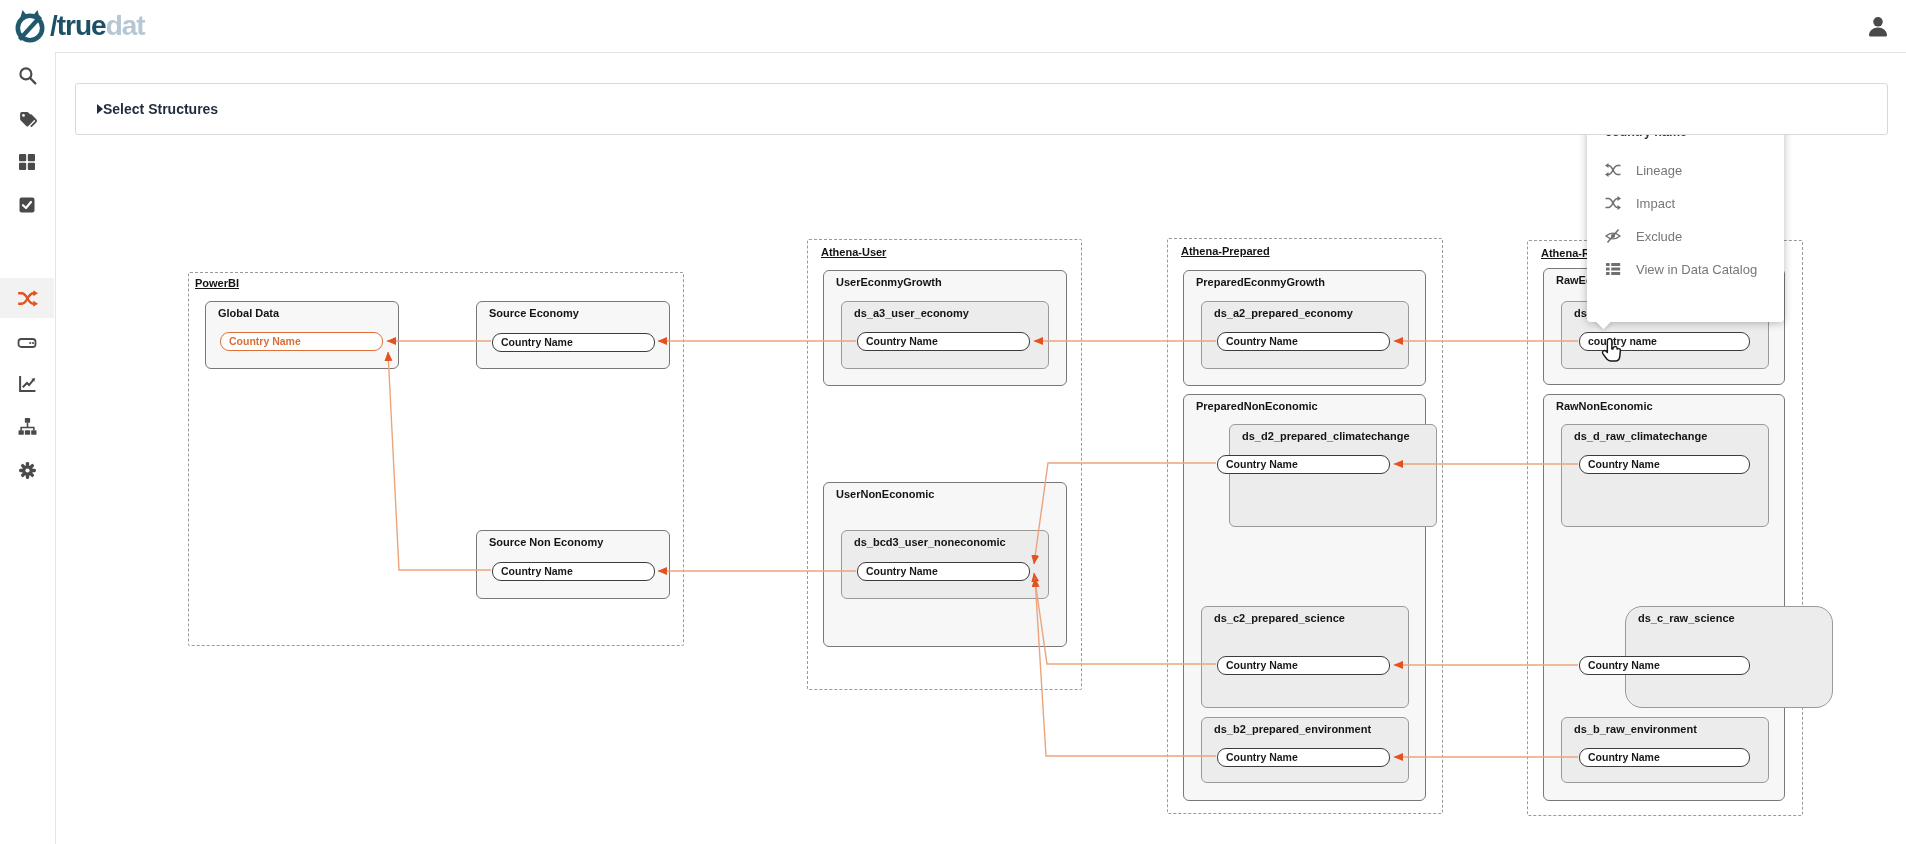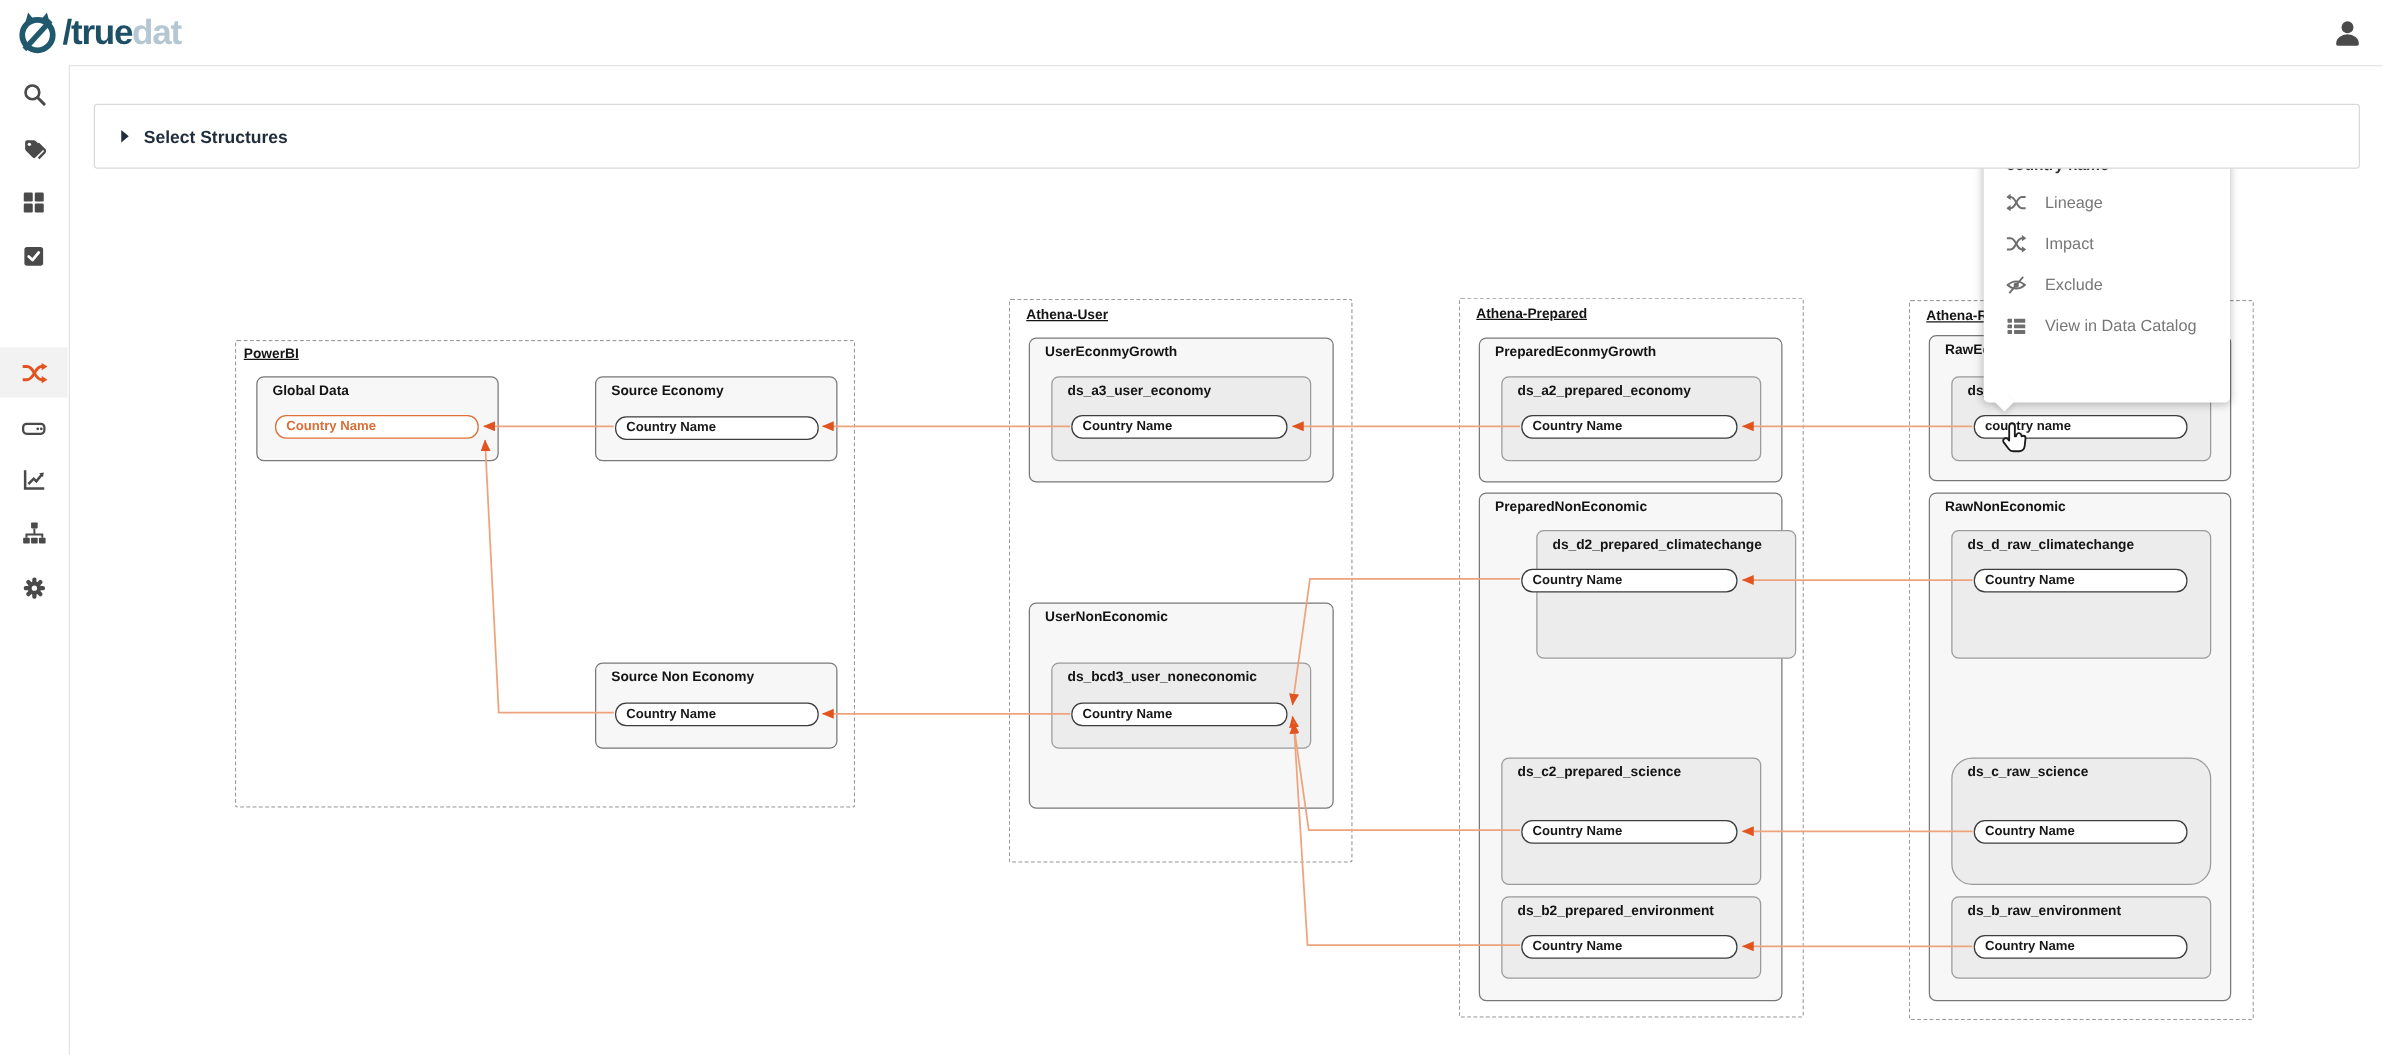--- a/index.html
+++ b/index.html
@@ -19,41 +19,41 @@
   .sidebar{position:absolute;left:0;top:52px;width:55px;height:792px;background:#fff;
     border-right:1px solid #e4e4e4;z-index:6;}
   .side-item{position:absolute;left:0;width:54px;height:40px;display:flex;align-items:center;
     justify-content:center;cursor:pointer;}
   .side-item.active{background:#f2f2f2;}
   
   .panel{position:absolute;left:75px;top:83px;width:1811px;height:50px;background:#fff;
     border:1px solid #d9d9d9;border-radius:3px;display:flex;align-items:center;z-index:2;cursor:pointer;}
   .caret{width:0;height:0;border-left:6px solid #1f2d3d;border-top:5px solid transparent;
     border-bottom:5px solid transparent;margin-left:21px;}
-  .panel-label{font-size:14px;font-weight:bold;color:#1f2d3d;margin-left:12px;}
+  .panel-label{font-size:14px;font-weight:bold;color:#1f2d3d;}
   
   .canvas{position:absolute;left:0;top:0;width:1906px;height:844px;z-index:1;}
   .group{position:absolute;border:1px dashed #9a9a9a;border-radius:2px;background:transparent;}
   .group-label{position:absolute;font-size:11px;font-weight:bold;color:#141414;white-space:nowrap;text-decoration:underline;}
   .node{position:absolute;background:#f7f7f7;border:1px solid #787878;border-radius:6px;cursor:pointer;}
   .tbl{position:absolute;background:#ececec;border:1px solid #9a9a9a;border-radius:6px;cursor:pointer;}
   .node-title,.tbl-title{position:absolute;left:12px;top:5px;font-size:11px;font-weight:bold;
     color:#141414;white-space:nowrap;}
   .field{position:absolute;height:17px;background:#fff;border:1.5px solid #3c3c3c;border-radius:9px;
     font-size:10.5px;font-weight:bold;color:#191919;line-height:17px;padding-left:8px;
     white-space:nowrap;cursor:pointer;}
   .field.hl{border-color:#dd7036;color:#d96f36;}
   .edges{position:absolute;left:0;top:0;z-index:3;pointer-events:none;}
   
   .menu{position:absolute;left:1587px;top:108px;width:197px;height:214px;background:#fff;
     border-radius:4px;box-shadow:0 1px 8px rgba(0,0,0,.28);z-index:10;}
   .menu::after{content:"";position:absolute;left:11px;bottom:-5px;width:11px;height:11px;
     background:#fff;transform:rotate(45deg);box-shadow:2px 2px 4px rgba(0,0,0,.12);}
   .menu-title{font-size:12.5px;font-weight:600;color:#333;padding:17px 18px 6px 18px;}
-  .menu-item{display:flex;align-items:center;height:33px;padding:0 18px;cursor:pointer;color:#777;}
+  .menu-item{display:flex;align-items:flex-end;height:33px;padding:0 18px;cursor:pointer;color:#777;}
   .menu-item svg{flex:none;}
   .menu-item span.lbl{font-size:13px;margin-left:15px;white-space:nowrap;}
   .cursor{position:absolute;left:1597px;top:337px;z-index:11;pointer-events:none;}
 </style>
 </head>
 <body>
 
 <div class="canvas">
 
   <div class="group" style="left:188px;top:272px;width:494px;height:372px;">
@@ -135,21 +135,21 @@
   <div class="field" style="left:1579px;top:332px;width:161px;">country name</div>
 
   <div class="node" style="left:1543px;top:394px;width:240px;height:405px;">
     <span class="node-title">RawNonEconomic</span>
   </div>
   <div class="tbl" style="left:1561px;top:424px;width:206px;height:101px;">
     <span class="tbl-title">ds_d_raw_climatechange</span>
   </div>
   <div class="field" style="left:1579px;top:455px;width:161px;">Country Name</div>
 
-  <div class="tbl" style="left:1561px;top:606px;width:206px;height:100px;border-radius:17px;">
+  <div class="tbl" style="left:1625px;top:606px;width:206px;height:100px;border-radius:17px;">
     <span class="tbl-title">ds_c_raw_science</span>
   </div>
   <div class="field" style="left:1579px;top:656px;width:161px;">Country Name</div>
 
   <div class="tbl" style="left:1561px;top:717px;width:206px;height:64px;">
     <span class="tbl-title">ds_b_raw_environment</span>
   </div>
   <div class="field" style="left:1579px;top:748px;width:161px;">Country Name</div>
 
   <svg class="edges" width="1906" height="844" viewBox="0 0 1906 844">

